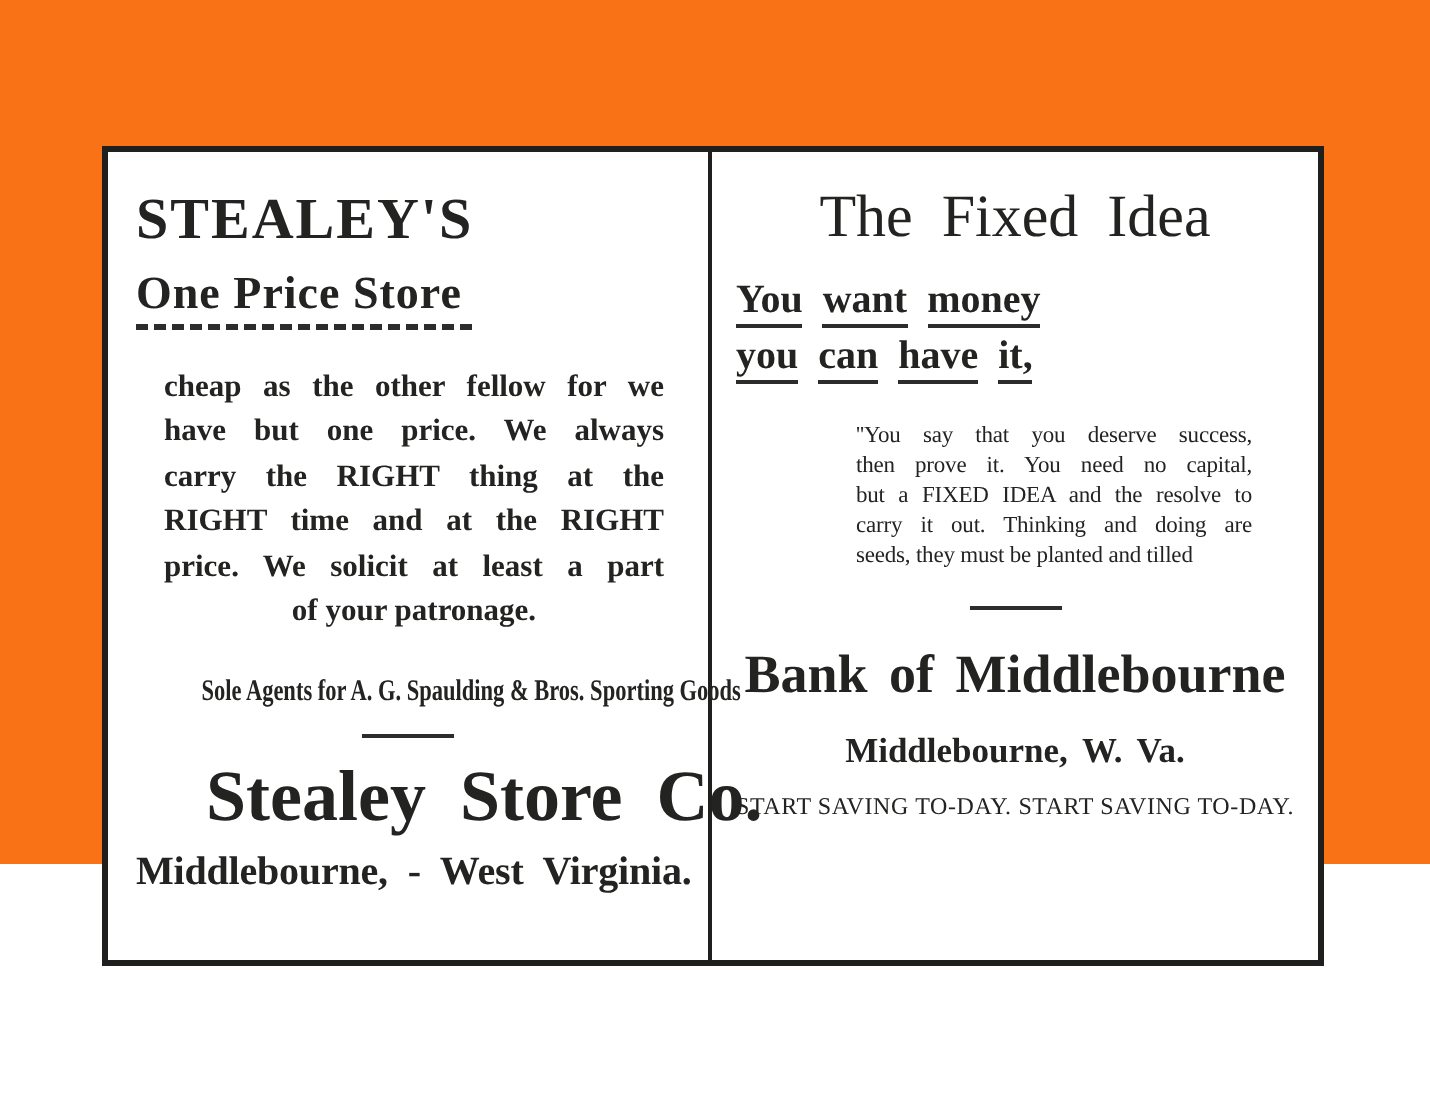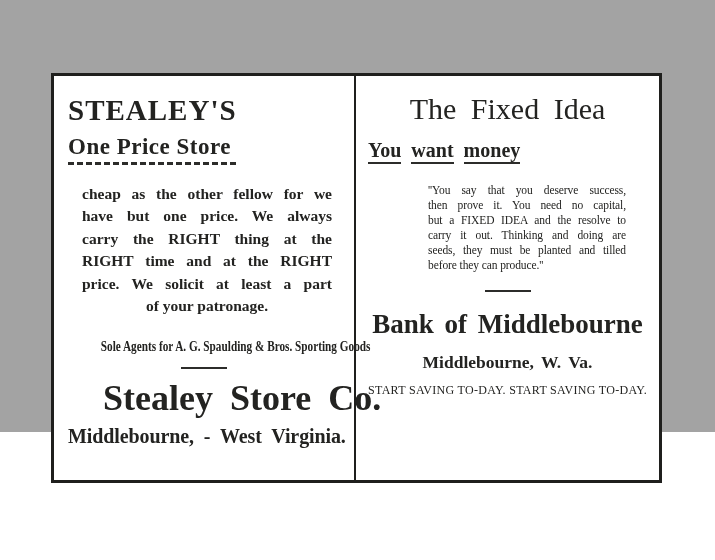--- a/index.html
+++ b/index.html
@@ -1,21 +1,21 @@
 <!DOCTYPE html>
 <html><head>
 <meta charset="utf-8">
 <style>
   html,body{margin:0;padding:0;}
   body{
     width:715px;height:560px;background:#ffffff;
     font-family:"Liberation Serif","DejaVu Serif",serif;
     color:#232321;overflow:hidden;
   }
-  .canvas{position:relative;width:715px;height:432px;background:#a3a3a3;}
+  .canvas{position:relative;width:715px;height:432px;background:#f97316;}
   .ad-box{
     position:absolute;left:51px;top:73px;
     width:605px;height:404px;
     border:3px solid #1f1f1d;
     display:flex;background:#ffffff;
   }
   .col{box-sizing:border-box;}
   .col-left{
     width:302px;border-right:2px solid #1f1f1d;
     padding:18px 12px 0 12px;text-align:left;
@@ -74,28 +74,28 @@
       <div class="agents">Sole Agents for A. G. Spaulding &amp; Bros. Sporting Goods</div>
       <div class="short-rule"></div>
       <div class="company">Stealey Store Co.</div>
       <div class="location">Middlebourne, - West Virginia.</div>
     </div>
 
     <div class="col col-right">
       <div class="fixed-title">The Fixed Idea</div>
       <div class="slogan">
         <div class="slogan-line"><span class="uw">You</span> <span class="uw">want</span> <span class="uw">money</span></div>
+        <div class="slogan-line"><span class="uw">you</span> <span class="uw">can</span> <span class="uw">have</span> <span class="uw">it,</span></div>
       </div>
       <div class="quote">
           <div class="ln">''You say that you deserve success,</div>
           <div class="ln">then prove it.  You need no capital,</div>
           <div class="ln">but a FIXED IDEA and the resolve to</div>
           <div class="ln">carry it out.  Thinking and doing are</div>
           <div class="ln">seeds, they must be planted and tilled</div>
-          <div class="ln">before they can produce.''</div>
         </div>
       <div class="short-rule"></div>
       <div class="bank-name">Bank of Middlebourne</div>
       <div class="bank-loc">Middlebourne, W. Va.</div>
       <div class="footer-row">
         <span>START SAVING TO-DAY.</span>
         <span>START SAVING TO-DAY.</span>
       </div>
     </div>
 

